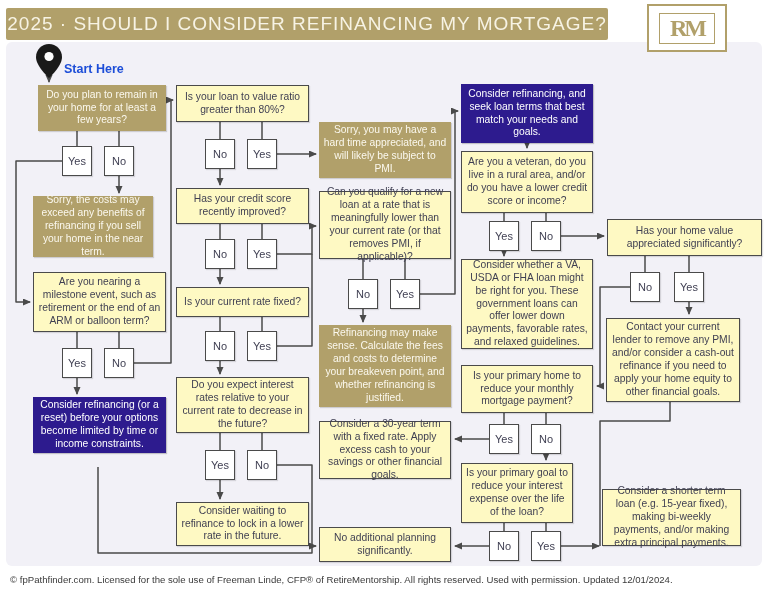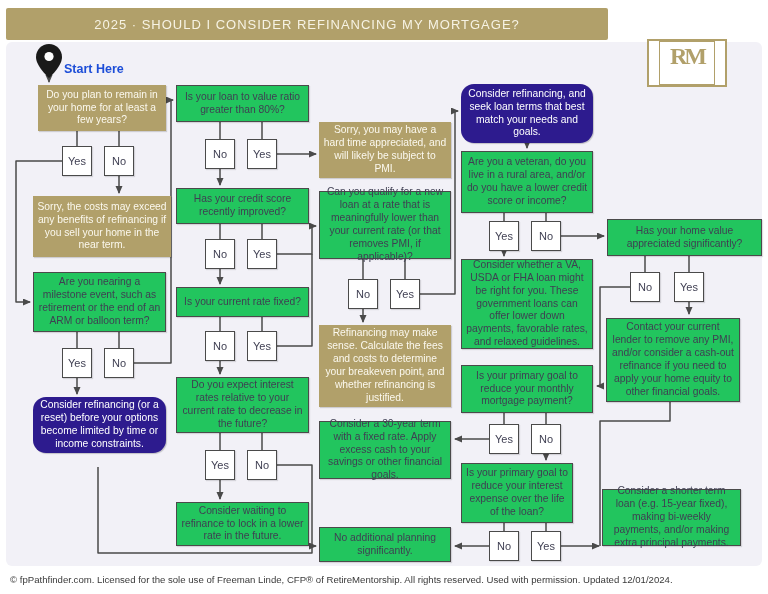--- a/index.html
+++ b/index.html
@@ -5,31 +5,31 @@
   html,body{margin:0;padding:0;}
   body{
     width:768px;height:594px;position:relative;background:#ffffff;
     font-family:"Liberation Sans","DejaVu Sans",sans-serif;
     --gold:#b1a06a; --purple:#2d1b8e; --bg:#f2f1f7; --line:#4a4a4a; --ink:#3f3f52;
     overflow:hidden;
   }
   .canvas{position:absolute;left:6px;top:42px;width:756px;height:524px;background:var(--bg);border-radius:6px;}
   .header{position:absolute;left:6px;top:8px;width:602px;height:32px;background:var(--gold);border-radius:2px;
     display:flex;align-items:center;justify-content:center;}
-  .header .title{color:#f7f3e4;font-size:13px;letter-spacing:1px;}
+  .header .title{color:#f7f3e4;font-size:19px;letter-spacing:1px;}
   .logo{position:absolute;left:647px;top:4px;width:76px;height:44px;border:2px solid var(--gold);
-    display:flex;justify-content:center;background:#fff;margin-top:35px;}
+    display:flex;align-items:center;justify-content:center;background:#fff;}
   .logo .inner{border:1px solid var(--gold);padding:1px 10px;color:var(--gold);
     font-family:"Liberation Serif","DejaVu Serif",serif;font-weight:bold;font-size:24px;letter-spacing:-3px;}
   .start-label{position:absolute;left:64px;top:62px;font-size:12.5px;font-weight:bold;color:#1d4ed8;}
   .node{position:absolute;display:flex;align-items:center;justify-content:center;text-align:center;
     font-size:10.3px;line-height:1.25;color:var(--ink);padding:2px 4px;box-sizing:border-box;z-index:2;}
-  .q{background:#22c55e;border:1.5px solid var(--line);box-shadow:1px 1px 1px rgba(0,0,0,.12);}
+  .q{background:#fef9c3;border:1.5px solid var(--line);box-shadow:1px 1px 1px rgba(0,0,0,.12);}
   .gold{background:var(--gold);color:#fbf8ee;box-shadow:1px 1px 1px rgba(0,0,0,.15);}
-  .purple{background:var(--purple);color:#ffffff;box-shadow:1px 1px 1px rgba(0,0,0,.2);border-radius:13px;}
+  .purple{background:var(--purple);color:#ffffff;box-shadow:1px 1px 1px rgba(0,0,0,.2);}
   .ans{position:absolute;width:30px;height:30px;background:#fff;border:1.5px solid var(--line);
     display:flex;align-items:center;justify-content:center;font-size:11px;color:var(--ink);
     box-shadow:1px 1px 1px rgba(0,0,0,.12);z-index:2;box-sizing:border-box;}
   svg.wires{position:absolute;left:0;top:0;z-index:1;}
   .footer{position:absolute;left:10px;top:574px;font-size:9.6px;color:#3a3a3a;}
   .pin{position:absolute;left:36px;top:44px;z-index:3;}
 </style>
 </head>
 <body style="--gold: #b1a06a; --purple: #2d1b8e; --bg: #f2f1f7;">
 
@@ -111,21 +111,21 @@
 
 <svg class="pin" width="26" height="34" viewBox="0 0 26 34">
   <path d="M13,0 C5.8,0 0,5.8 0,13 C0,22.5 13,34 13,34 C13,34 26,22.5 26,13 C26,5.8 20.2,0 13,0 Z" fill="#1a1a1a"></path>
   <circle cx="13" cy="12.5" r="4.6" fill="#ffffff"></circle>
 </svg>
 <div class="start-label">Start Here</div>
 
 <div class="node gold" style="left:38px;top:85px;width:128px;height:46px">Do you plan to remain in your home for at least a few years?</div>
 <div class="ans" style="left:62px;top:146px">Yes</div>
 <div class="ans" style="left:104px;top:146px">No</div>
-<div class="node gold" style="left:33px;top:196px;width:138px;height:61px">Sorry, the costs may exceed any benefits of refinancing if you sell your home in the near term.</div>
+<div class="node gold" style="left:33px;top:196px;width:120px;height:61px">Sorry, the costs may exceed any benefits of refinancing if you sell your home in the near term.</div>
 <div class="node q" style="left:33px;top:272px;width:133px;height:60px">Are you nearing a milestone event, such as retirement or the end of an ARM or balloon term?</div>
 <div class="ans" style="left:62px;top:348px">Yes</div>
 <div class="ans" style="left:104px;top:348px">No</div>
 <div class="node purple" style="left:33px;top:397px;width:133px;height:56px">Consider refinancing (or a reset) before your options become limited by time or income constraints.</div>
 
 <div class="node q" style="left:176px;top:85px;width:133px;height:37px">Is your loan to value ratio greater than 80%?</div>
 <div class="ans" style="left:205px;top:139px">No</div>
 <div class="ans" style="left:247px;top:139px">Yes</div>
 <div class="node q" style="left:176px;top:188px;width:133px;height:36px">Has your credit score recently improved?</div>
 <div class="ans" style="left:205px;top:239px">No</div>
@@ -144,21 +144,21 @@
 <div class="ans" style="left:390px;top:279px">Yes</div>
 <div class="node gold" style="left:319px;top:325px;width:132px;height:82px">Refinancing may make sense. Calculate the fees and costs to determine your breakeven point, and whether refinancing is justified.</div>
 <div class="node q" style="left:319px;top:421px;width:132px;height:58px">Consider a 30-year term with a fixed rate. Apply excess cash to your savings or other financial goals.</div>
 <div class="node q" style="left:319px;top:527px;width:132px;height:35px">No additional planning significantly.</div>
 
 <div class="node purple" style="left:461px;top:84px;width:132px;height:59px">Consider refinancing, and seek loan terms that best match your needs and goals.</div>
 <div class="node q" style="left:461px;top:151px;width:132px;height:62px">Are you a veteran, do you live in a rural area, and/or do you have a lower credit score or income?</div>
 <div class="ans" style="left:489px;top:221px">Yes</div>
 <div class="ans" style="left:531px;top:221px">No</div>
 <div class="node q" style="left:461px;top:259px;width:132px;height:90px">Consider whether a VA, USDA or FHA loan might be right for you. These government loans can offer lower down payments, favorable rates, and relaxed guidelines.</div>
-<div class="node q" style="left:461px;top:365px;width:132px;height:48px">Is your primary goal to reduce your monthly mortgage payment?</div>
+<div class="node q" style="left:461px;top:365px;width:132px;height:48px">Is your primary home to reduce your monthly mortgage payment?</div>
 <div class="ans" style="left:489px;top:424px">Yes</div>
 <div class="ans" style="left:531px;top:424px">No</div>
 <div class="node q" style="left:461px;top:463px;width:112px;height:60px">Is your primary goal to reduce your interest expense over the life of the loan?</div>
 <div class="ans" style="left:489px;top:531px">No</div>
 <div class="ans" style="left:531px;top:531px">Yes</div>
 
 <div class="node q" style="left:607px;top:219px;width:155px;height:37px">Has your home value appreciated significantly?</div>
 <div class="ans" style="left:630px;top:272px">No</div>
 <div class="ans" style="left:674px;top:272px">Yes</div>
 <div class="node q" style="left:606px;top:318px;width:134px;height:84px">Contact your current lender to remove any PMI, and/or consider a cash-out refinance if you need to apply your home equity to other financial goals.</div>

